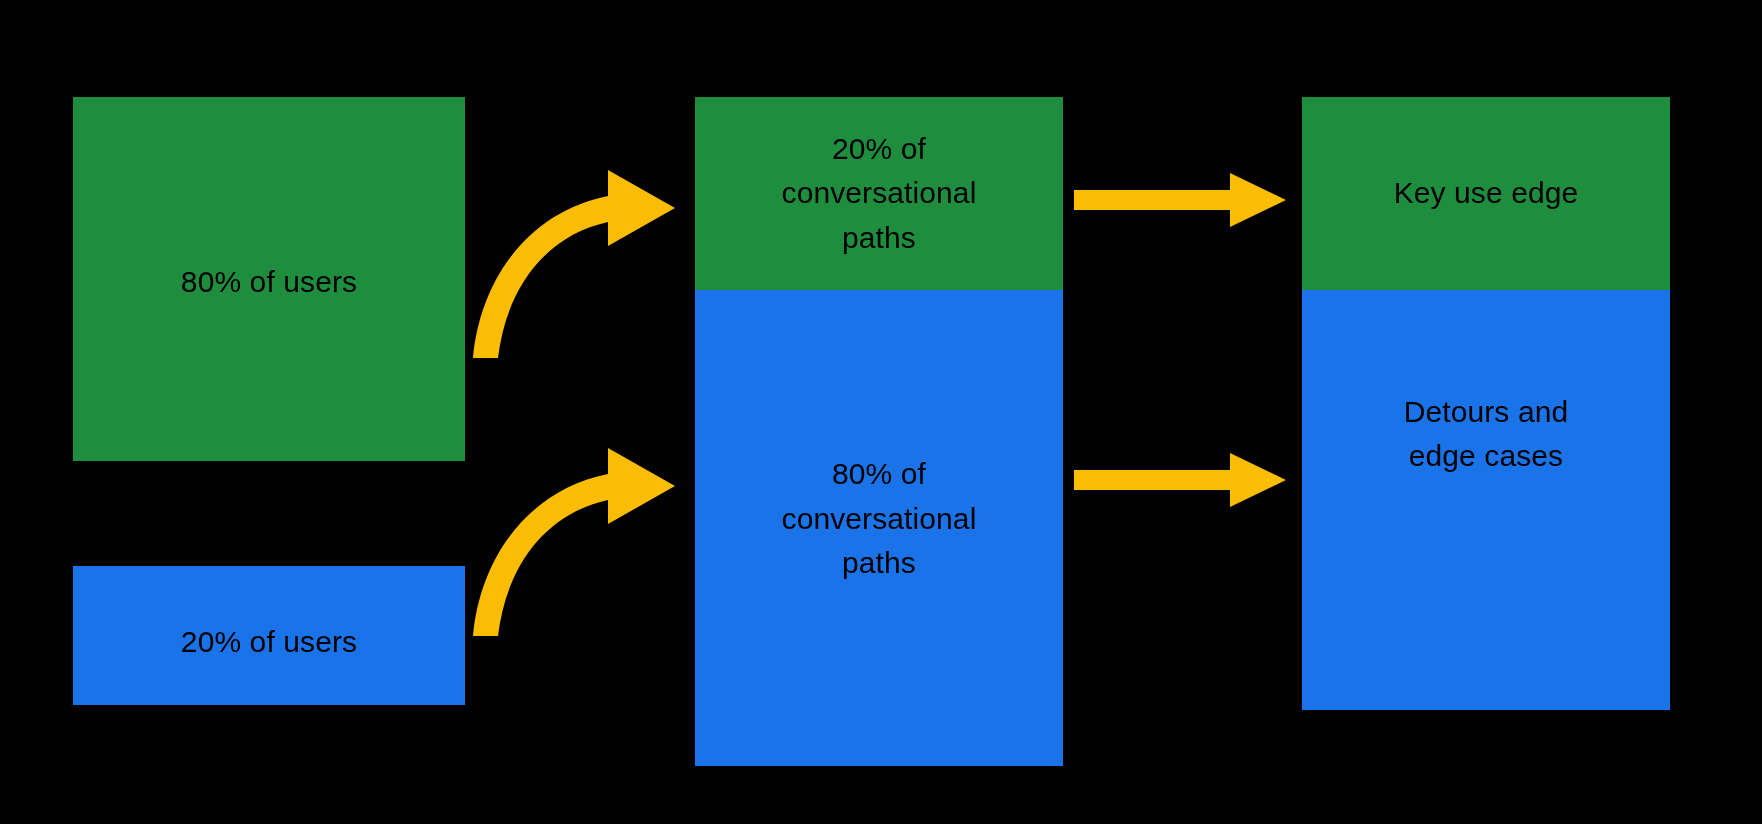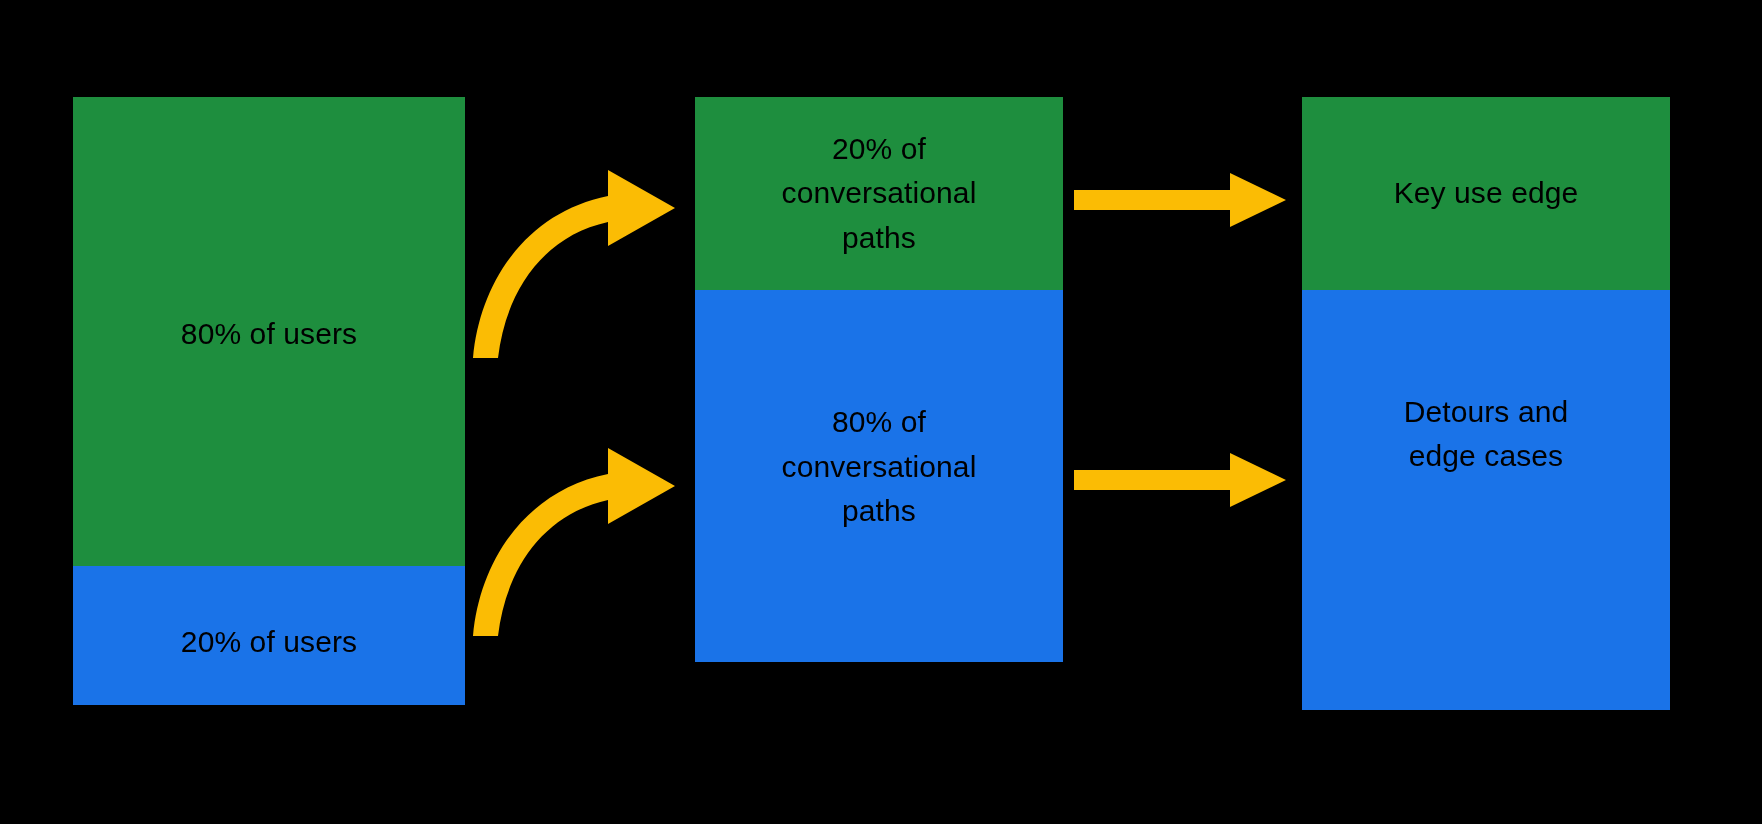--- a/index.html
+++ b/index.html
@@ -40,27 +40,27 @@
     font-size: 30px;
     line-height: 1.48;
     text-align: center;
     font-weight: 400;
     letter-spacing: 0.1px;
     white-space: pre-line;
   }
 
   
   #col-users        { left: 73px;   top: 97px;  width: 392px; height: 608px; }
-  #col-users .seg-green { top: 0;     height: 469px; background: #1E8E3E; }
+  #col-users .seg-green { top: 0;     height: 364px; background: #1E8E3E; }
   #col-users .seg-blue  { top: 469px; height: 139px; background: #1A73E8; }
 
   
   #col-paths        { left: 695px;  top: 97px;  width: 368px; height: 608px; }
   #col-paths .seg-green { top: 0;     height: 193px; background: #1E8E3E; }
-  #col-paths .seg-blue  { top: 193px; height: 372px; background: #1A73E8; }
+  #col-paths .seg-blue  { top: 193px; height: 476px; background: #1A73E8; }
 
   
   #col-outcomes     { left: 1302px; top: 97px;  width: 368px; height: 613px; }
   #col-outcomes .seg-green { top: 0;     height: 193px; background: #1E8E3E; }
   #col-outcomes .seg-blue  { top: 193px; height: 420px; background: #1A73E8; }
 
   
   #col-users .seg-green .seg-label { margin-top: 6px; }
   #col-users .seg-blue  .seg-label { margin-top: 13px; }
   #col-paths .seg-green .seg-label { margin-top: 0px; }

